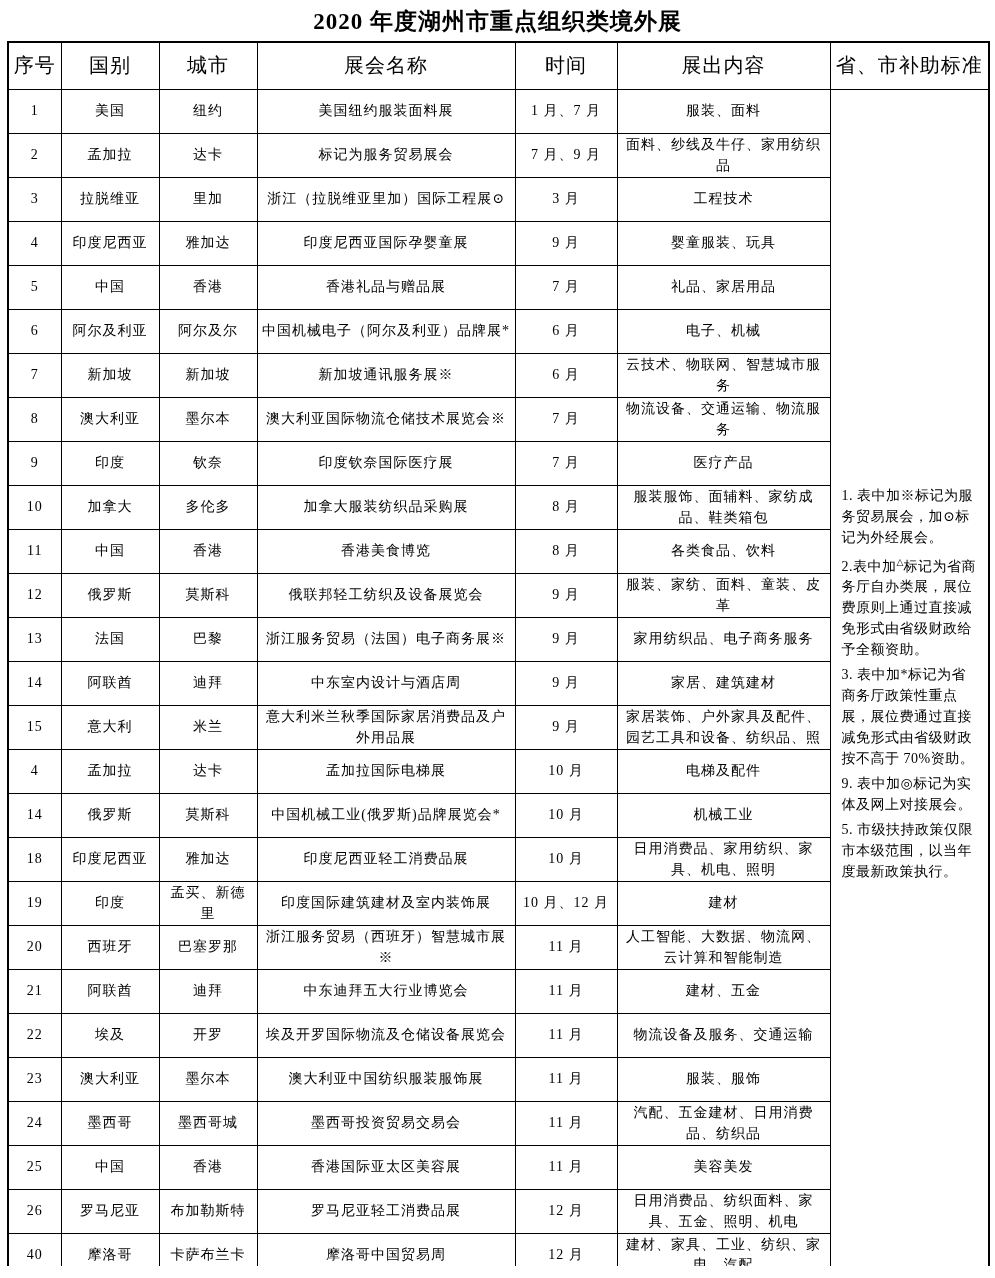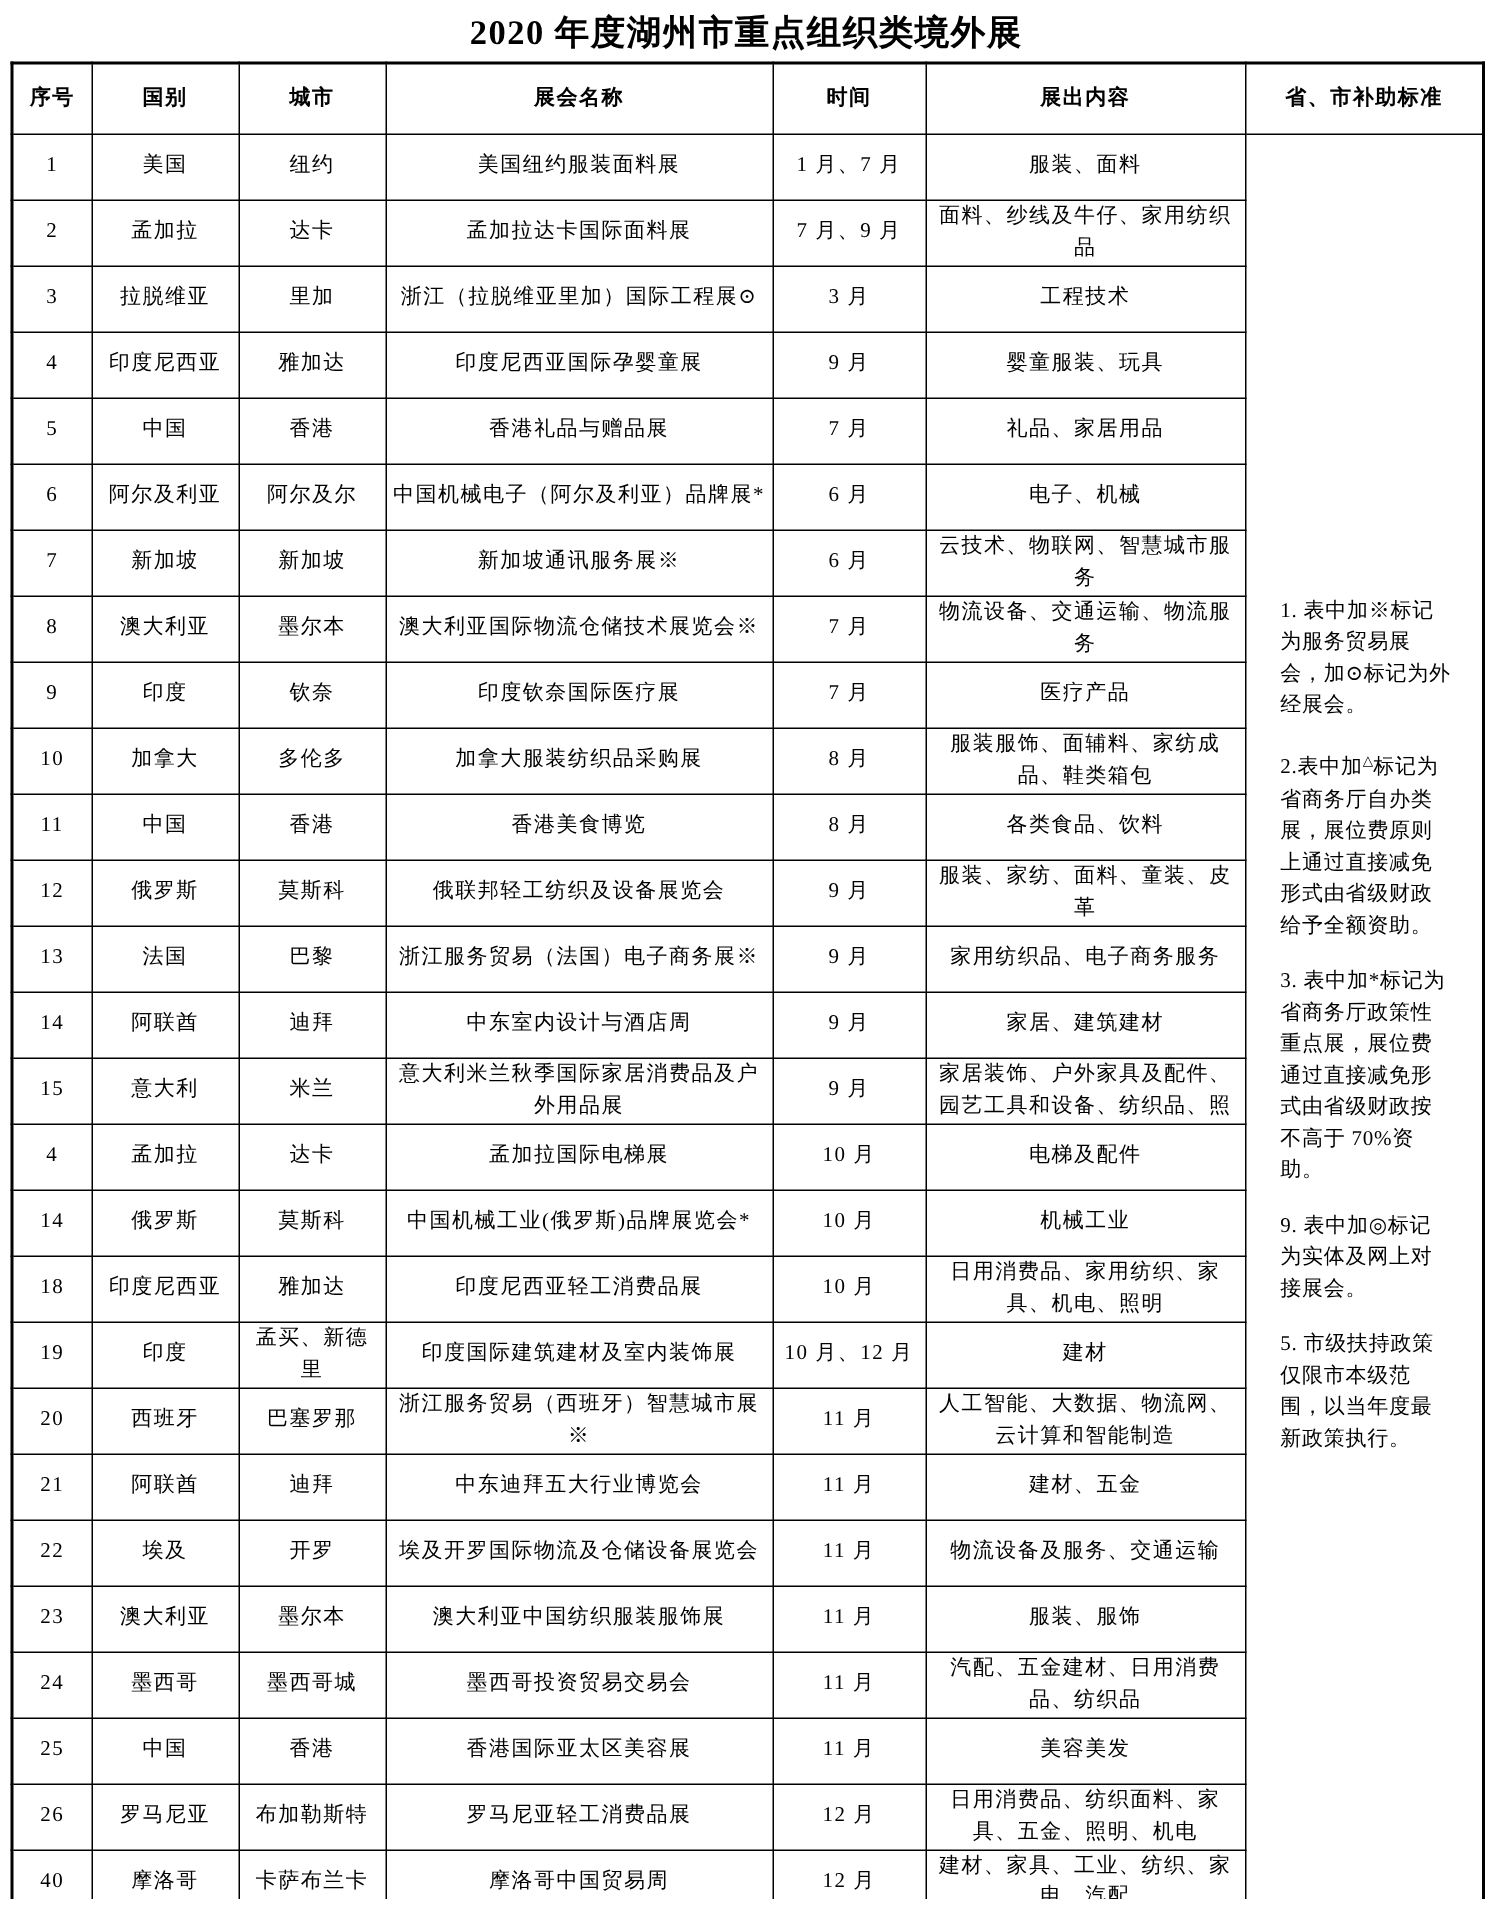--- a/index.html
+++ b/index.html
@@ -37,32 +37,32 @@
     text-align: center;
     vertical-align: middle;
     padding: 1px 4px;
     font-size: 14px;
     line-height: 1.45;
     letter-spacing: 1px;
     overflow: hidden;
   }
   .exh-table thead tr { height: 48px; }
   .exh-table thead th {
-    font-weight: bold;
-    font-size: 14px;
+    font-weight: normal;
+    font-size: 20px;
     letter-spacing: 1px;
   }
   .exh-table tbody tr { height: 44px; }
   td.notes-cell {
     text-align: left;
     vertical-align: middle;
     padding: 4px 4px 4px 7px;
   }
   .notes p {
-    margin: 16px;
+    margin: 4px;
     font-size: 14px;
     line-height: 21px;
     letter-spacing: 0.5px;
   }
   .sup {
     vertical-align: super;
     font-size: 9px;
     letter-spacing: 0;
   }
 </style>
@@ -109,21 +109,21 @@
         <p>3. 表中加*标记为省商务厅政策性重点展，展位费通过直接减免形式由省级财政按不高于 70%资助。</p>
         <p>9. 表中加◎标记为实体及网上对接展会。</p>
         <p>5. 市级扶持政策仅限市本级范围，以当年度最新政策执行。</p>
       </div>
     </td>
         </tr>
         <tr>
       <td>2</td>
       <td>孟加拉</td>
       <td>达卡</td>
-      <td>孟加拉达卡国际面料展</td>
+      <td>标记为服务贸易展会</td>
       <td>7 月、9 月</td>
       <td>面料、纱线及牛仔、家用纺织品</td>
     </tr>
         <tr>
       <td>3</td>
       <td>拉脱维亚</td>
       <td>里加</td>
       <td>浙江（拉脱维亚里加）国际工程展⊙</td>
       <td>3 月</td>
       <td>工程技术</td>

